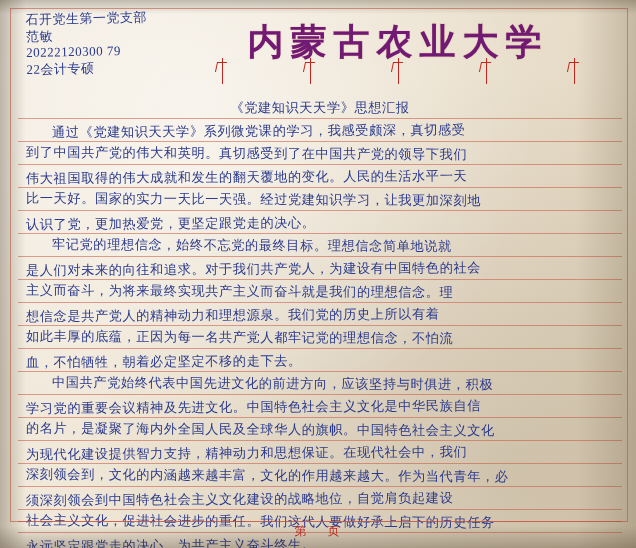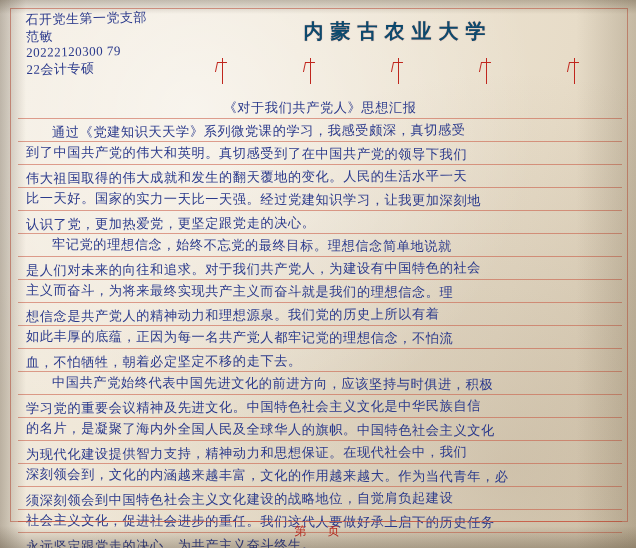--- a/index.html
+++ b/index.html
@@ -76,22 +76,22 @@
   }
   .hdr-hand div { white-space: nowrap; }
 
   
   .uni-title {
     position: absolute;
     left: 178px;
     top: 18px;
     width: 440px;
     text-align: center;
-    color: #0c4a6e;
-    font-size: 20px;
+    color: #701a75;
+    font-size: 36px;
     font-weight: bold;
     letter-spacing: 7px;
     font-family: Liberation Sans, sans-serif;
     text-shadow: 0 0 1px rgba(170,30,20,0.5);
   }
   .mongol-row {
     position: absolute;
     left: 178px;
     top: 58px;
     width: 440px;
@@ -215,21 +215,21 @@
   <div class="uni-title">内蒙古农业大学</div>
   <div class="mongol-row" id="mongol-row">
       <span class="mongol-glyph"></span>
       <span class="mongol-glyph"></span>
       <span class="mongol-glyph"></span>
       <span class="mongol-glyph"></span>
       <span class="mongol-glyph"></span>
     </div>
 
   <div class="body-text" id="body-text">
-      <div class="line center">《对于我们共产党人》思想汇报</div>
+      <div class="line center">《党建知识天天学》思想汇报</div>
       <div class="line tilt1 indent">通过《党建知识天天学》系列微党课的学习，我感受颇深，真切感受</div>
       <div class="line tilt2">到了中国共产党的伟大和英明。真切感受到了在中国共产党的领导下我们</div>
       <div class="line tilt1">伟大祖国取得的伟大成就和发生的翻天覆地的变化。人民的生活水平一天</div>
       <div class="line tilt2">比一天好。国家的实力一天比一天强。经过党建知识学习，让我更加深刻地</div>
       <div class="line tilt1">认识了党，更加热爱党，更坚定跟党走的决心。</div>
       <div class="line tilt2 indent">牢记党的理想信念，始终不忘党的最终目标。理想信念简单地说就</div>
       <div class="line tilt1">是人们对未来的向往和追求。对于我们共产党人，为建设有中国特色的社会</div>
       <div class="line tilt2">主义而奋斗，为将来最终实现共产主义而奋斗就是我们的理想信念。理</div>
       <div class="line tilt1">想信念是共产党人的精神动力和理想源泉。我们党的历史上所以有着</div>
       <div class="line tilt2">如此丰厚的底蕴，正因为每一名共产党人都牢记党的理想信念，不怕流</div>

